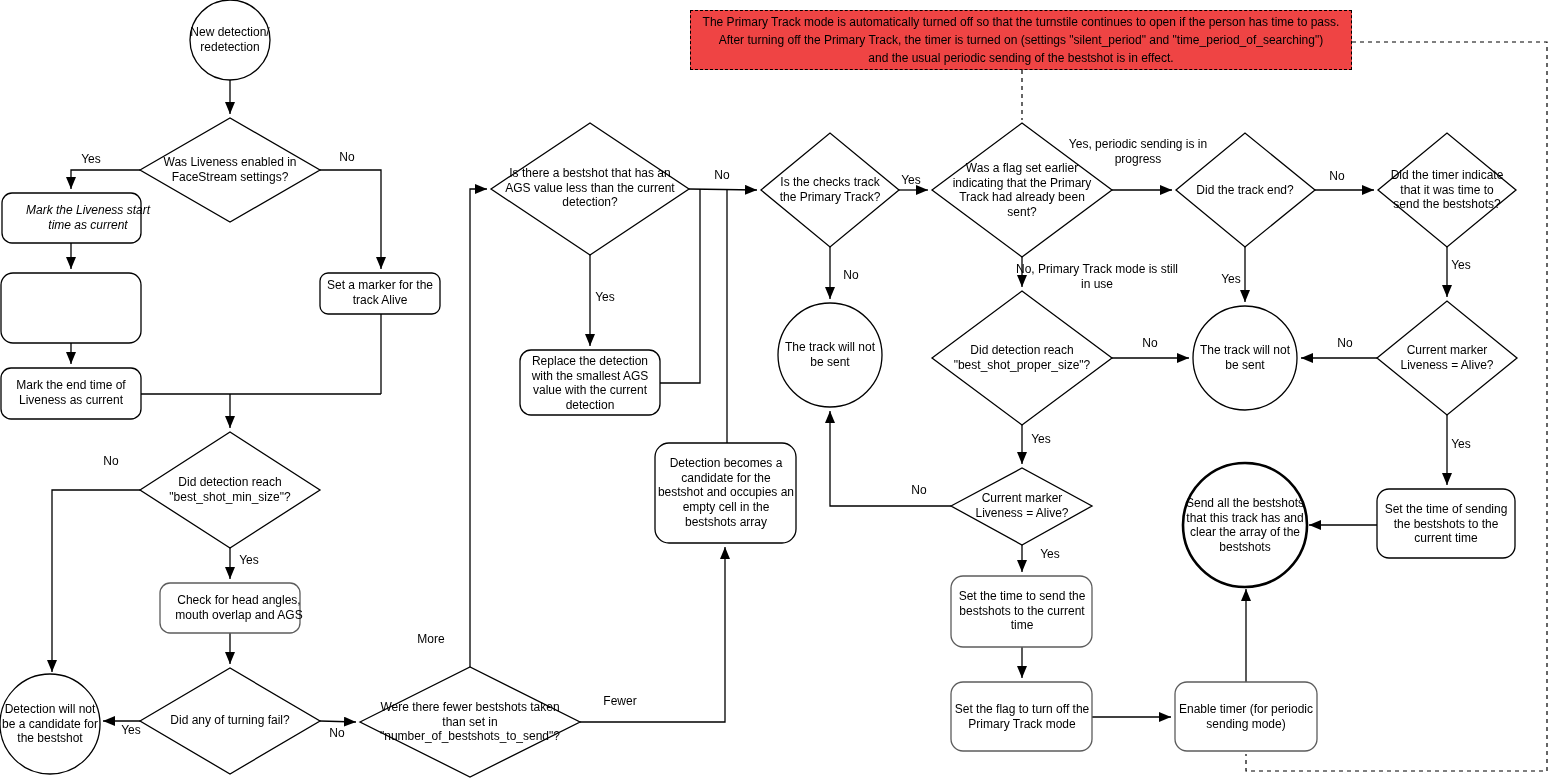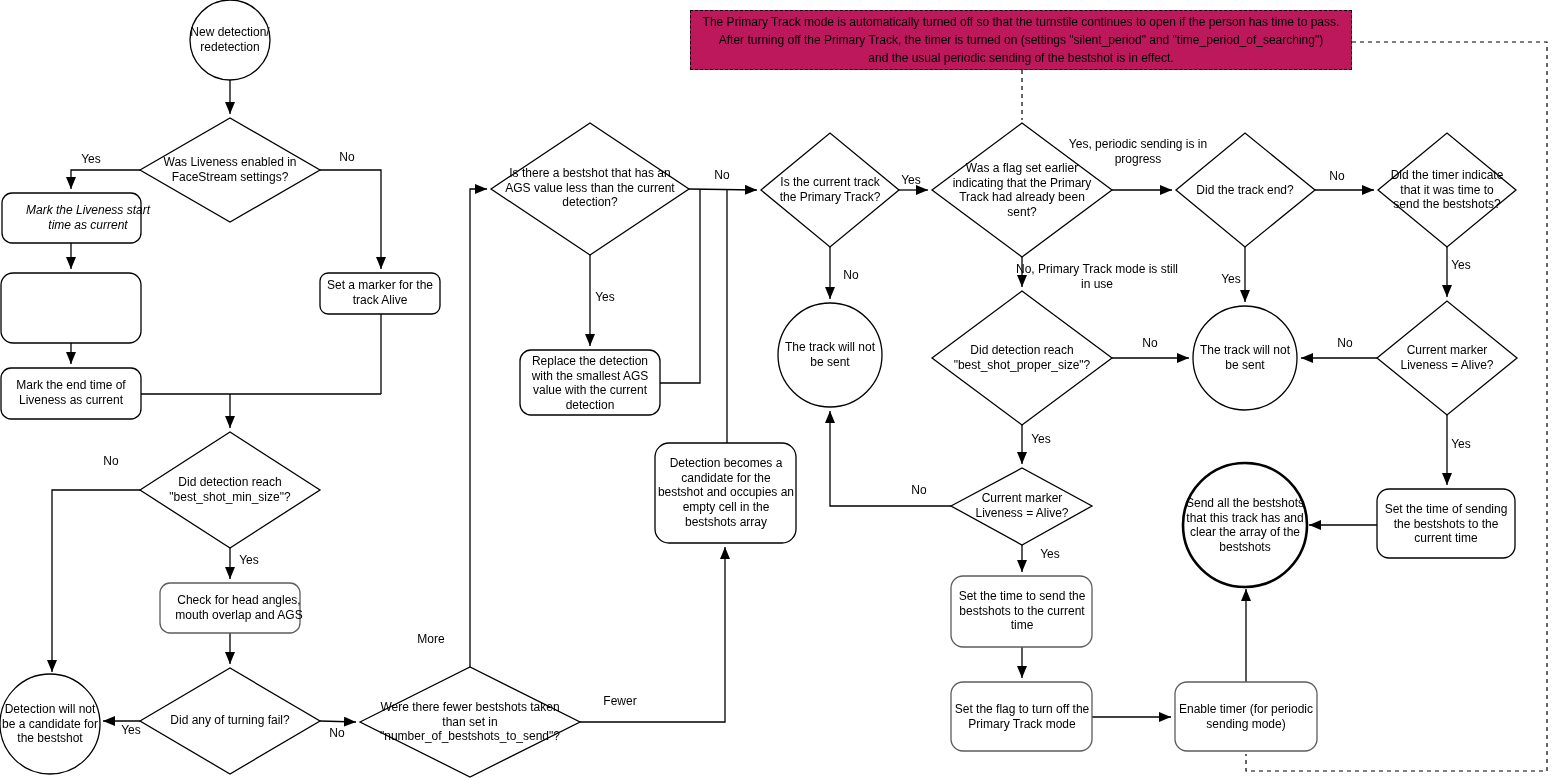--- a/index.html
+++ b/index.html
@@ -25,21 +25,21 @@
     line-height:1.22;
   }
   .edge-label{white-space:nowrap;}
   .edge-label.wrap{white-space:normal;}
   .note{
     position:absolute;left:690px;top:10px;width:662px;height:60px;
     border:1px dashed #000;
     box-sizing:border-box;
     display:flex;flex-direction:column;justify-content:center;align-items:center;
     font-size:12px;line-height:1.5;text-align:center;
-    background:#be185d;
+    background:#ef4444;
   }
 </style>
 </head>
 <body>
 
 <div class="canvas">
 
   <svg width="1553" height="778" viewBox="0 0 1553 778">
     <defs>
       <marker id="arrow" markerWidth="13" markerHeight="11" refX="12" refY="5" orient="auto" markerUnits="userSpaceOnUse">
@@ -132,21 +132,21 @@
   <div class="node-text" style="left:71px;top:393px;width:128px;">Mark the end time of Liveness as current</div>
   <div class="node-text" style="left:380px;top:293px;width:112px;">Set a marker for the track Alive</div>
   <div class="node-text" style="left:230px;top:490px;width:150px;">Did detection reach "best_shot_min_size"?</div>
   <div class="node-text" style="left:230px;top:608px;width:138px;padding-left:18px;">Check for head angles, mouth overlap and AGS</div>
   <div class="node-text" style="left:230px;top:720px;width:160px;">Did any of turning fail?</div>
   <div class="node-text" style="left:50px;top:724px;width:98px;">Detection will not be a candidate for the bestshot</div>
   <div class="node-text" style="left:470px;top:722px;width:200px;">Were there fewer bestshots taken than set in "number_of_bestshots_to_send"?</div>
   <div class="node-text" style="left:590px;top:188px;width:186px;">Is there a bestshot that has an AGS value less than the current detection?</div>
   <div class="node-text" style="left:590px;top:383px;width:130px;">Replace the detection with the smallest AGS value with the current detection</div>
   <div class="node-text" style="left:726px;top:493px;width:138px;">Detection becomes a candidate for the bestshot and occupies an empty cell in the bestshots array</div>
-  <div class="node-text" style="left:830px;top:190px;width:108px;">Is the current track the Primary Track?</div>
+  <div class="node-text" style="left:830px;top:190px;width:108px;">Is the checks track the Primary Track?</div>
   <div class="node-text" style="left:830px;top:355px;width:96px;">The track will not be sent</div>
   <div class="node-text" style="left:1022px;top:190px;width:154px;">Was a flag set earlier indicating that the Primary Track had already been sent?</div>
   <div class="node-text" style="left:1245px;top:190px;width:130px;">Did the track end?</div>
   <div class="node-text" style="left:1447px;top:190px;width:116px;">Did the timer indicate that it was time to send the bestshots?</div>
   <div class="node-text" style="left:1022px;top:358px;width:160px;">Did detection reach "best_shot_proper_size"?</div>
   <div class="node-text" style="left:1245px;top:358px;width:96px;">The track will not be sent</div>
   <div class="node-text" style="left:1447px;top:358px;width:120px;">Current marker Liveness = Alive?</div>
   <div class="node-text" style="left:1022px;top:506px;width:120px;">Current marker Liveness = Alive?</div>
   <div class="node-text" style="left:1022px;top:611px;width:136px;">Set the time to send the bestshots to the current time</div>
   <div class="node-text" style="left:1022px;top:717px;width:138px;">Set the flag to turn off the Primary Track mode</div>

